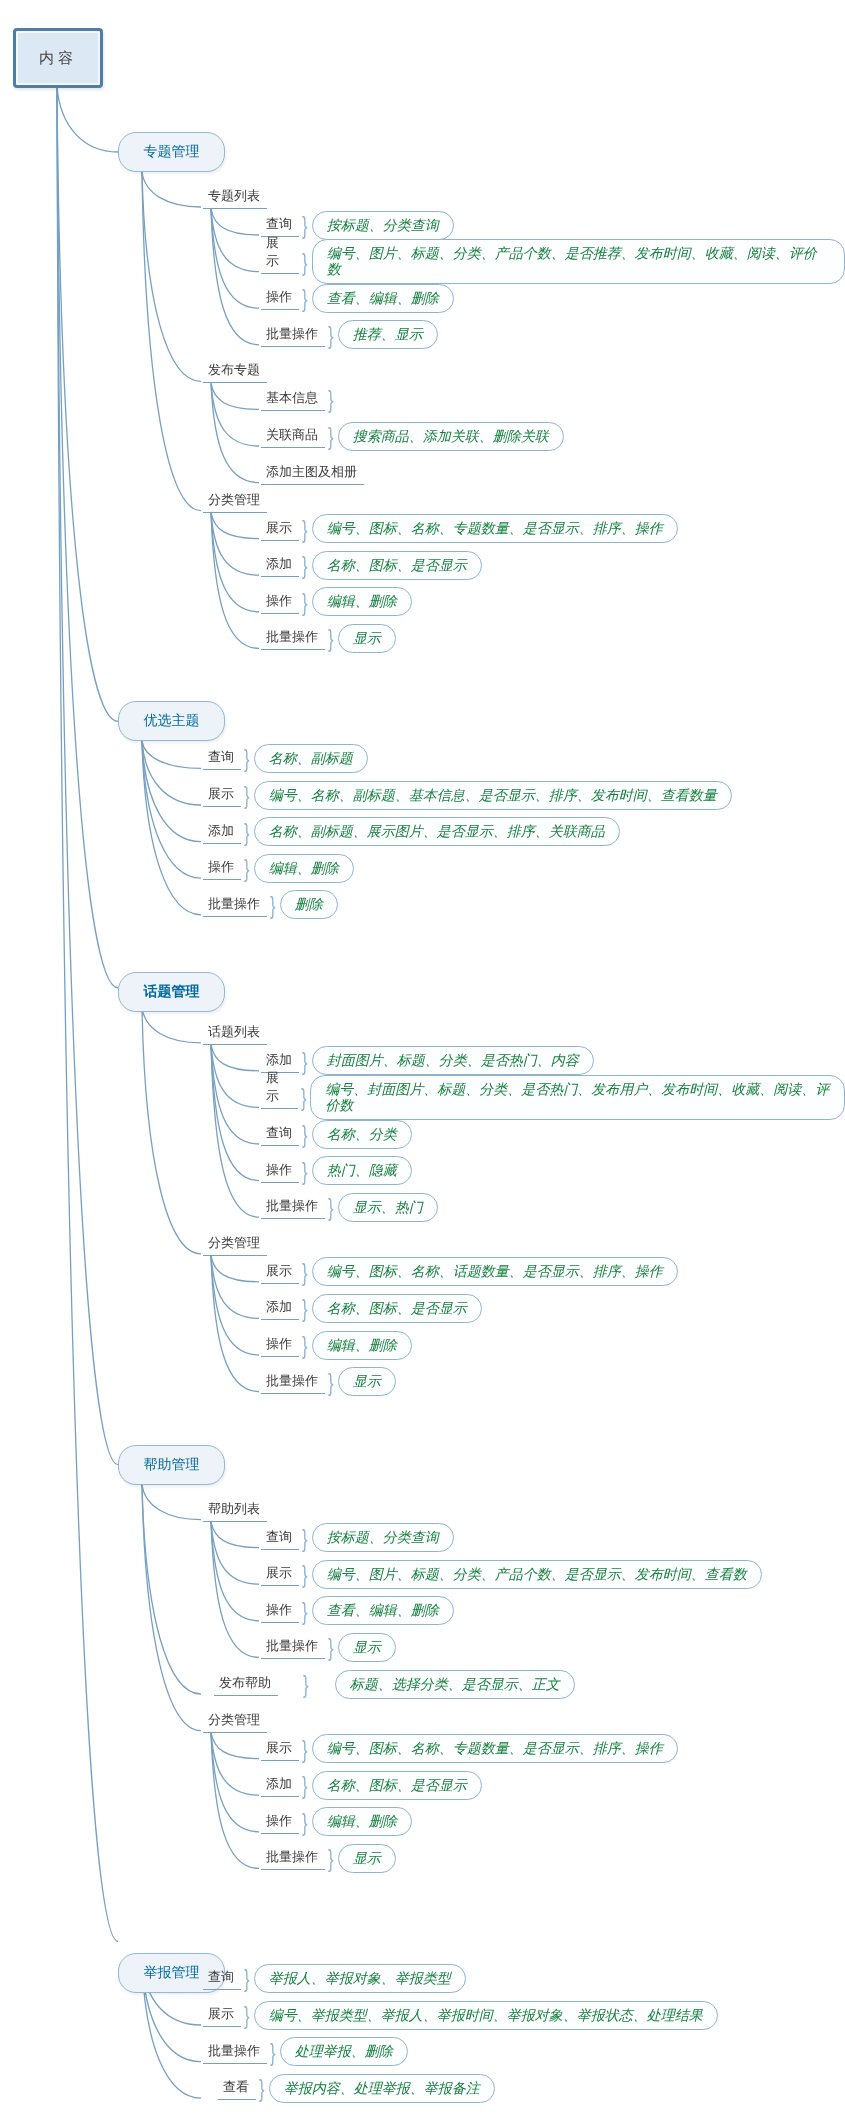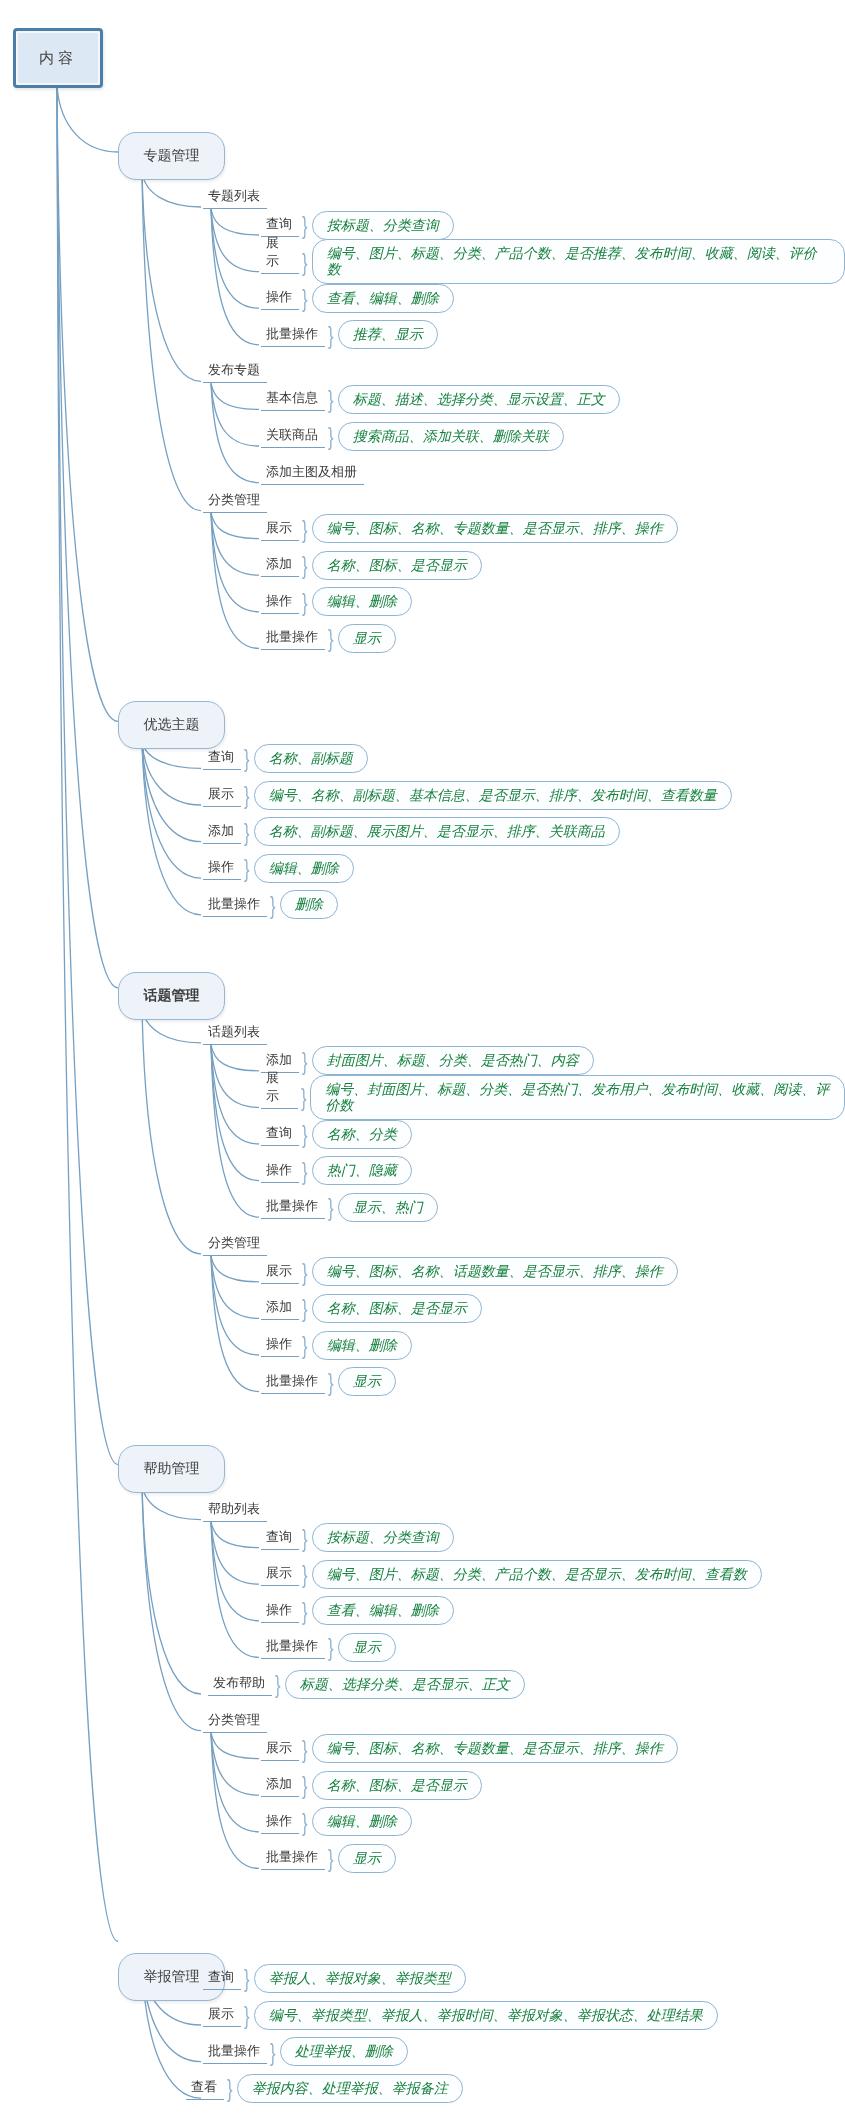--- a/index.html
+++ b/index.html
@@ -4,22 +4,22 @@
 <style>
   html,body{margin:0;padding:0;background:#ffffff;}
   body{font-family:"Liberation Sans","DejaVu Sans",sans-serif;}
   #canvas{position:relative;width:845px;height:2120px;background:#ffffff;overflow:hidden;}
   #edges{position:absolute;left:0;top:0;width:845px;height:2120px;}
   .node{position:absolute;box-sizing:border-box;display:flex;align-items:center;justify-content:center;
         color:#3a3a3a;white-space:nowrap;}
   .root{left:13px;top:28px;width:90px;height:60px;background:#dce8f4;border:3px solid #4d7ea8;
         border-radius:4px;font-size:15px;letter-spacing:4px;color:#444;
         box-shadow:inset 0 0 0 2px rgba(255,255,255,.65),1px 2px 3px rgba(0,0,0,.10);}
-  .branch{background:#edf3f9;border:1.4px solid #93b7d4;border-radius:18px;font-size:14px;color:#404040;
-        width:107px;height:48px;box-shadow:1px 2px 3px rgba(0,0,0,.07);}
+  .branch{background:#edf3f9;border:1.4px solid #93b7d4;border-radius:18px;font-size:14px;color:#0369a1;
+        width:107px;height:40px;box-shadow:1px 2px 3px rgba(0,0,0,.07);}
   .row{position:absolute;display:flex;align-items:flex-end;height:26px;}
   .nlabel{display:inline-block;font-size:13px;color:#3a3a3a;padding:0 7px 3px 5px;
         border-bottom:1.5px solid #76a0c2;line-height:18px;}
   .bracket{font-size:23px;line-height:14px;color:#8fb4d2;transform:scaleX(.72);
         display:inline-block;margin:0 3px 0 2px;align-self:center;padding-top:4px;}
   .bubble{display:inline-block;font-size:14px;color:#15803d;background:#fdfeff;
         border:1.5px solid #8fb4d2;border-radius:15px;padding:5px 14px 6px;line-height:16px;
         align-self:center;margin-bottom:-2px;font-style:italic;}
 </style>
 </head>
@@ -103,21 +103,20 @@
       <span class="nlabel">批量操作</span>
       <span class="bracket">}</span>
       <span class="bubble">推荐、显示</span>
     </div>
     <div class="row" style="left: 203px; top: 357.4px;">
       <span class="nlabel">发布专题</span>
     </div>
     <div class="row" style="left: 261px; top: 385.4px;">
       <span class="nlabel">基本信息</span>
       <span class="bracket">}</span>
-      <span class="bubble">标题、描述、选择分类、显示设置、正文</span>
     </div>
     <div class="row" style="left: 261px; top: 422px; text-align: center;">
       <span class="nlabel">关联商品</span>
       <span class="bracket">}</span>
       <span class="bubble">搜索商品、添加关联、删除关联</span>
     </div>
     <div class="row" style="left: 261px; top: 458.6px;">
       <span class="nlabel">添加主图及相册</span>
     </div>
     <div class="row" style="left: 203px; top: 486.6px;">
@@ -238,21 +237,21 @@
     <div class="row" style="left: 261px; top: 1596.8px;">
       <span class="nlabel">操作</span>
       <span class="bracket">}</span>
       <span class="bubble">查看、编辑、删除</span>
     </div>
     <div class="row" style="left: 261px; top: 1633.4px;">
       <span class="nlabel">批量操作</span>
       <span class="bracket">}</span>
       <span class="bubble">显示</span>
     </div>
-    <div class="row" style="left: 208px; top: 1670px;">
+    <div class="row" style="left: 214px; top: 1670px; gap: 22px;">
       <span class="nlabel">发布帮助</span>
       <span class="bracket">}</span>
       <span class="bubble">标题、选择分类、是否显示、正文</span>
     </div>
     <div class="row" style="left: 203px; top: 1706.6px;">
       <span class="nlabel">分类管理</span>
     </div>
     <div class="row" style="left: 261px; top: 1734.6px;">
       <span class="nlabel">展示</span>
       <span class="bracket">}</span>
@@ -282,18 +281,18 @@
     <div class="row" style="left: 203px; top: 2001px;">
       <span class="nlabel">展示</span>
       <span class="bracket">}</span>
       <span class="bubble">编号、举报类型、举报人、举报时间、举报对象、举报状态、处理结果</span>
     </div>
     <div class="row" style="left: 203px; top: 2037.6px;">
       <span class="nlabel">批量操作</span>
       <span class="bracket">}</span>
       <span class="bubble">处理举报、删除</span>
     </div>
-    <div class="row" style="left: 186px; top: 2074.2px;">
+    <div class="row" style="left: 218px; top: 2074.2px;">
       <span class="nlabel">查看</span>
       <span class="bracket">}</span>
       <span class="bubble">举报内容、处理举报、举报备注</span>
     </div>
   </div>
 
 </body></html>

